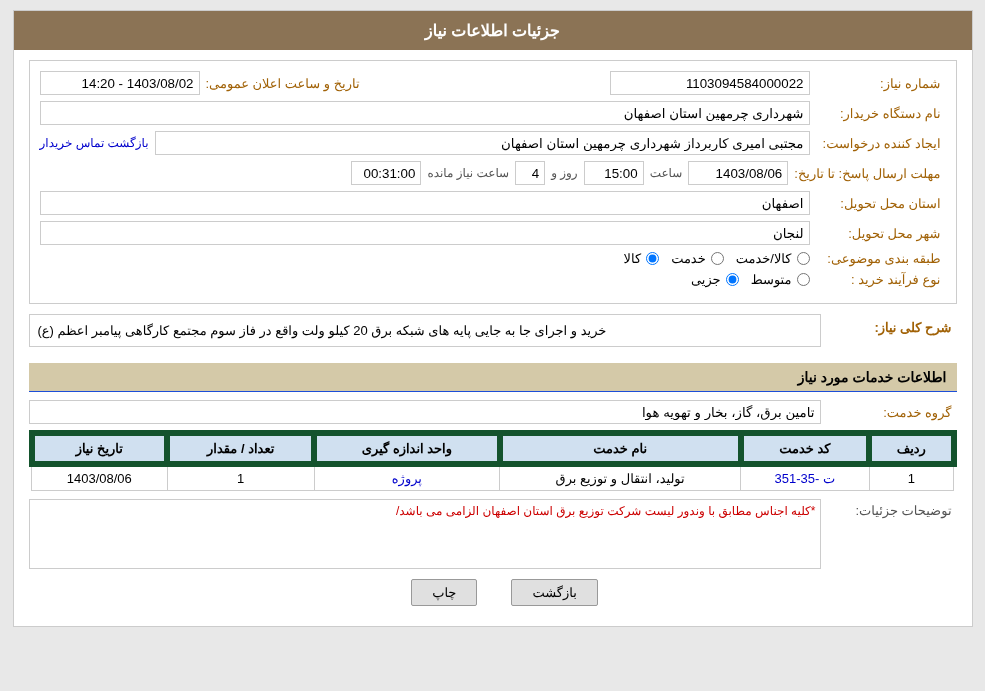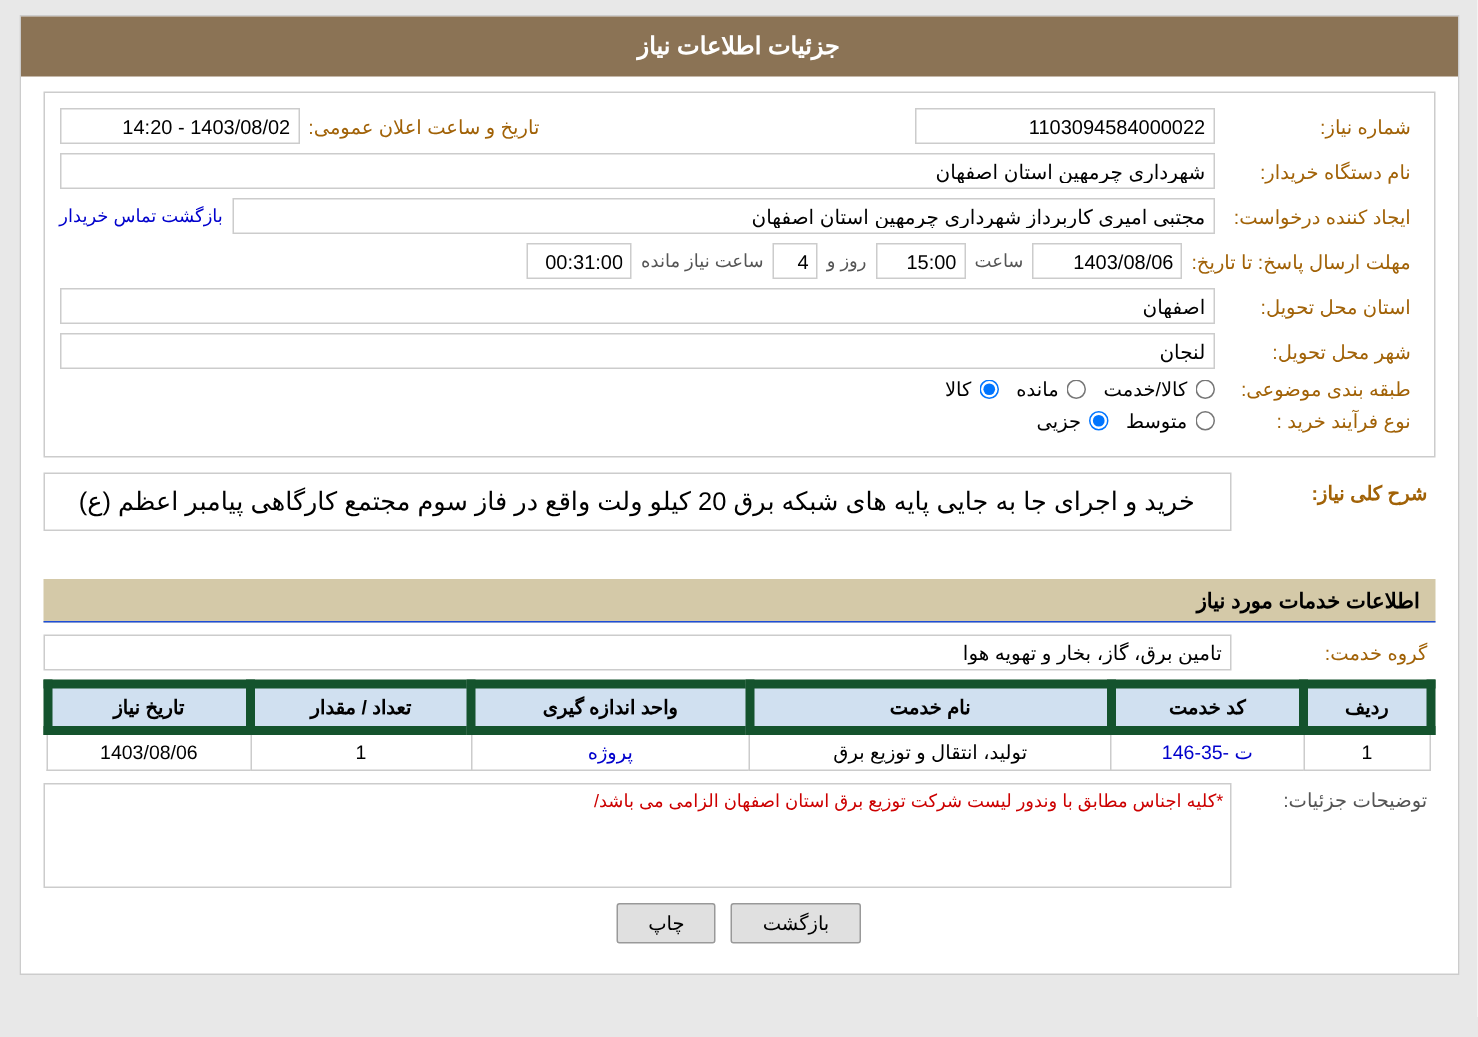--- a/index.html
+++ b/index.html
@@ -135,33 +135,34 @@
       margin-bottom: 10px;
     }
     .btn {
       padding: 5px 20px;
       border: 1px solid #999;
       background: #f0f0f0;
       cursor: pointer;
       font-family: Tahoma, Arial, sans-serif;
       font-size: 13px;
       border-radius: 2px;
+      margin-left: 24px;
     }
     .btn-print {
       background: #e0e0e0;
     }
     .btn-back {
       background: #e0e0e0;
     }
     .need-description-box {
       border: 1px solid #ccc;
       padding: 8px;
-      margin-bottom: 24px;
-      text-align: center;
-      font-size: 17px;
+      margin-bottom: 8px;
+      text-align: left;
+      font-size: 13px;
       direction: rtl;
     }
     .small-label {
       font-size: 12px;
       color: #555;
       white-space: nowrap;
     }
     .note-text {
       color: #cc0000;
       font-size: 12px;
@@ -221,21 +222,21 @@
 
       <div class="form-row">
         <span class="form-label">طبقه بندی موضوعی:</span>
         <div class="radio-group">
           <div class="radio-item">
             <input type="radio" name="category" style="">
             <span>کالا/خدمت</span>
           </div>
           <div class="radio-item">
             <input type="radio" name="category" style="">
-            <span>مانده</span>
+            <span>خدمت</span>
           </div>
           <div class="radio-item">
             <input type="radio" name="category" checked="" style="">
             <span>کالا</span>
           </div>
         </div>
       </div>
 
       <div class="form-row">
         <span class="form-label">نوع فرآیند خرید :</span>
@@ -275,21 +276,21 @@
             <th>کد خدمت</th>
             <th>نام خدمت</th>
             <th>واحد اندازه گیری</th>
             <th>تعداد / مقدار</th>
             <th>تاریخ نیاز</th>
           </tr>
         </thead>
         <tbody>
           <tr>
             <td>1</td>
-            <td class="td-highlight">ت -35-146</td>
+            <td class="td-highlight">ت -35-351</td>
             <td>تولید، انتقال و توزیع برق</td>
             <td class="td-highlight">پروژه</td>
             <td>1</td>
             <td>1403/08/06</td>
           </tr>
         </tbody>
       </table>
     </div>
 
     <div class="description-box">

